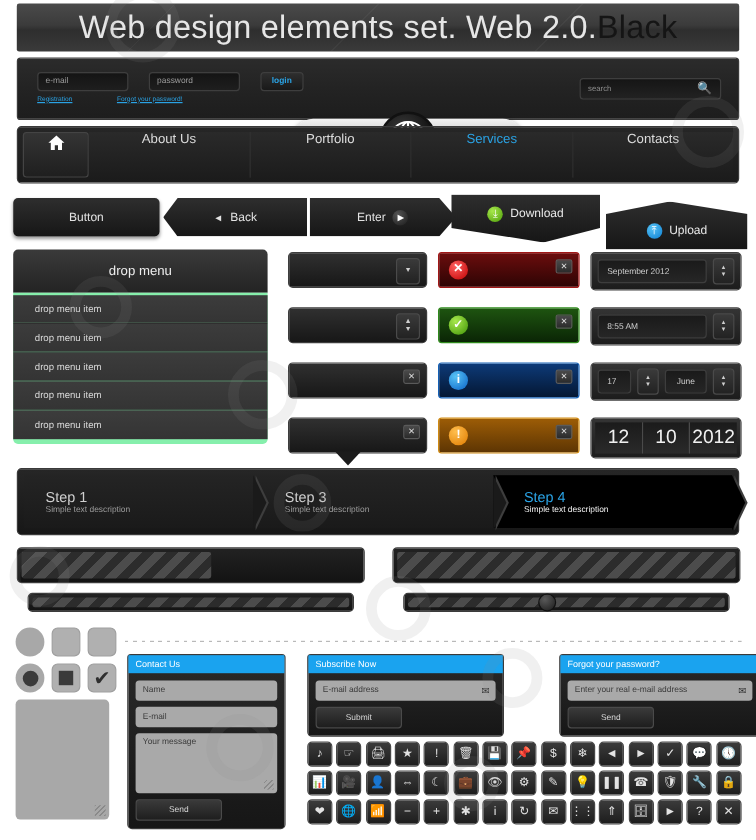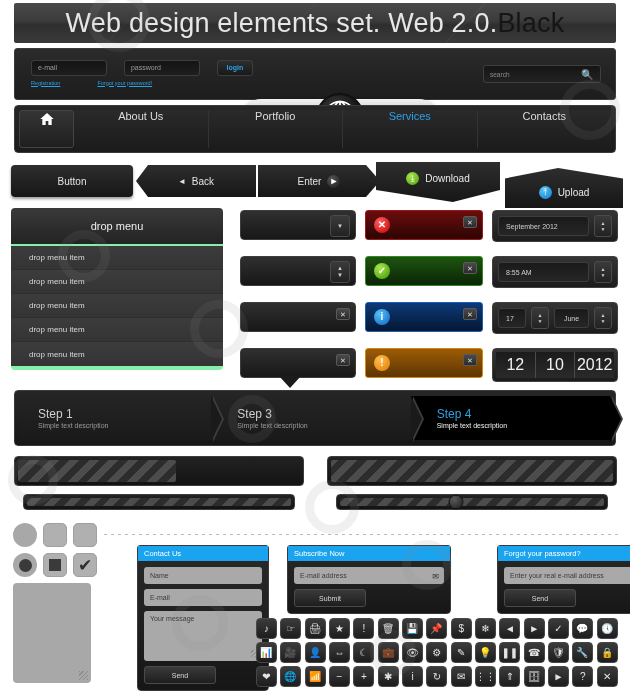--- a/index.html
+++ b/index.html
@@ -286,21 +286,21 @@
   .g-circle.on i{ width:13px;height:13px;border-radius:50%;background:#3a3a3a;display:block; }
   .g-square.on{ display:flex;align-items:center;justify-content:center; }
   .g-square.on i{ width:12px;height:12px;background:#3a3a3a;display:block; }
   .g-square.check{ display:flex;align-items:center;justify-content:center;color:#2f2f2f;font-size:17px;line-height:1; }
   .g-area{ width:78px;height:100px;background:#a8a8a8;border-radius:4px;position:relative;margin-top:2px;}
   .g-area .grip{ position:absolute;right:3px;bottom:3px;width:9px;height:9px;
     background-image:repeating-linear-gradient(-45deg,#8a8a8a 0 1px,transparent 1px 3px); }
 
   
   .card{ position:absolute; border-radius:3px 3px 4px 4px;
-    background:linear-gradient(180deg,#2a2a2a,#161616); border:1px solid #3a3a3a;margin-left:31px; }
+    background:linear-gradient(180deg,#2a2a2a,#161616); border:1px solid #3a3a3a; }
   .card .bar{
     height:15px;background:#1aa3ef;display:flex;align-items:center;
     padding-left:6px;color:#fff;font-size:7.5px;
   }
   .card .body{ padding:6px; }
   .fld{
     background:#a9a9a9;border-radius:3px;color:#3b3b3b;font-size:7px;
     padding:4px 6px;margin-bottom:5px;height:17px;display:flex;align-items:center;
     position:relative;
   }

